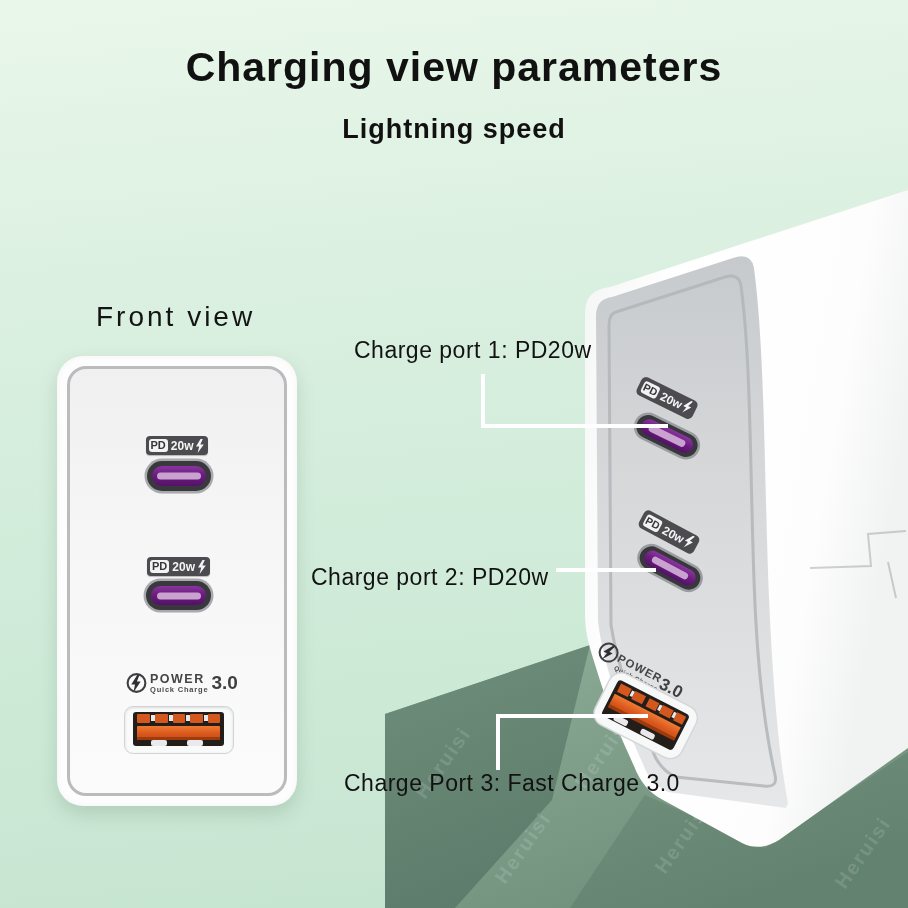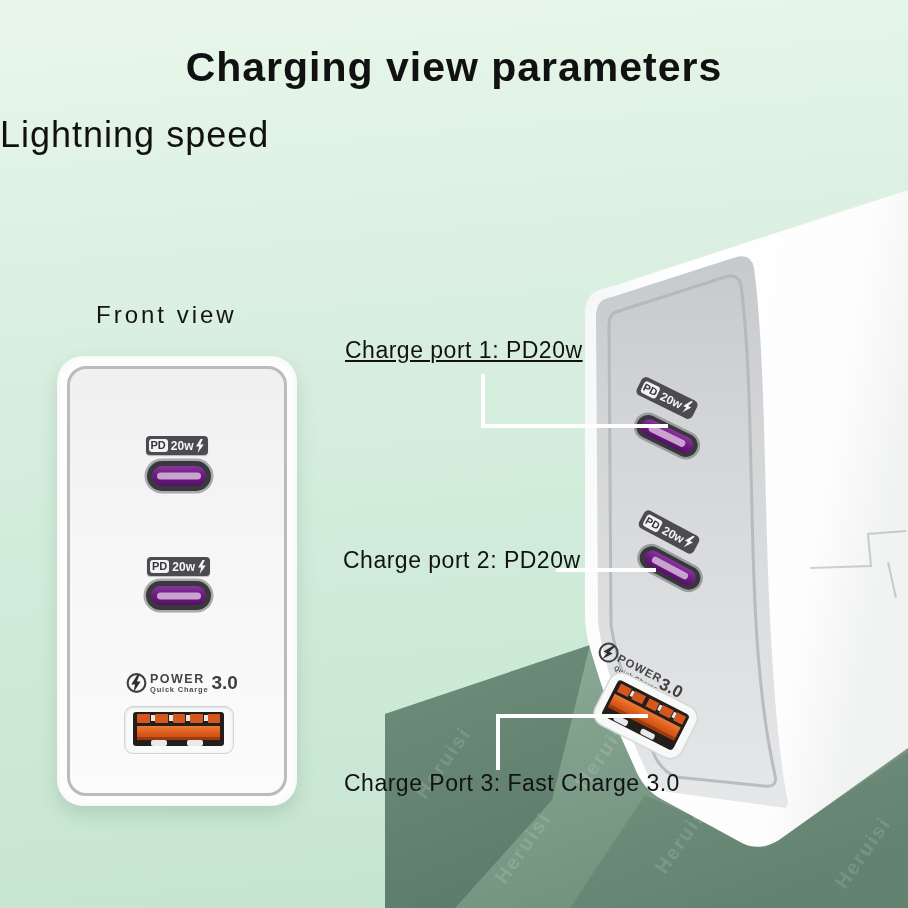--- a/index.html
+++ b/index.html
@@ -3,25 +3,25 @@
 <meta charset="utf-8">
 <style>
   html,body{margin:0;padding:0;background:#ffffff;}
   .stage{
     position:relative;width:908px;height:908px;overflow:hidden;
     font-family:"Liberation Sans", sans-serif;color:#141414;
     background:linear-gradient(175deg,#e9f7ea 0%,#d9efdf 35%,#cdead7 70%,#c5e4d0 100%);
   }
   .abs{position:absolute;}
   .title{left:0;right:0;top:44px;text-align:center;font-size:41px;font-weight:700;letter-spacing:1px;color:#111;}
-  .subtitle{left:0;right:0;top:114px;font-size:36px;font-weight:400;letter-spacing:1px;color:#111;}
-  .front-label{left:96px;top:301px;font-size:24px;font-weight:500;letter-spacing:3px;color:#141414;}
+  .subtitle{left:0;right:0;top:114px;text-align:center;font-size:27px;font-weight:700;letter-spacing:1px;color:#111;}
+  .front-label{left:96px;top:301px;font-size:28px;font-weight:500;letter-spacing:3px;color:#141414;}
   .callout-label{font-size:23px;letter-spacing:.5px;color:#121212;white-space:nowrap;}
-  .cl1{left:345px;top:337px;text-decoration:underline;}
-  .cl2{left:311px;top:547px;margin-left:32px;}
+  .cl1{left:354px;top:337px;}
+  .cl2{left:311px;top:564px;}
   .cl3{left:344px;top:770px;text-align:right;}
 
   
   .front-body{
     left:57px;top:356px;width:240px;height:450px;background:#fdfdfe;border-radius:26px;
     box-shadow:0 8px 18px rgba(90,120,100,.22), inset 0 0 6px rgba(0,0,0,.04);
   }
   .front-frame{position:absolute;left:10px;top:10px;right:10px;bottom:10px;border:3px solid #b9bbbd;border-radius:19px;
     background:linear-gradient(180deg,#f0f0f1 0%,#f6f6f7 40%,#fbfbfc 100%);}
   .badge{position:absolute;display:flex;align-items:center;justify-content:center;gap:3px;

